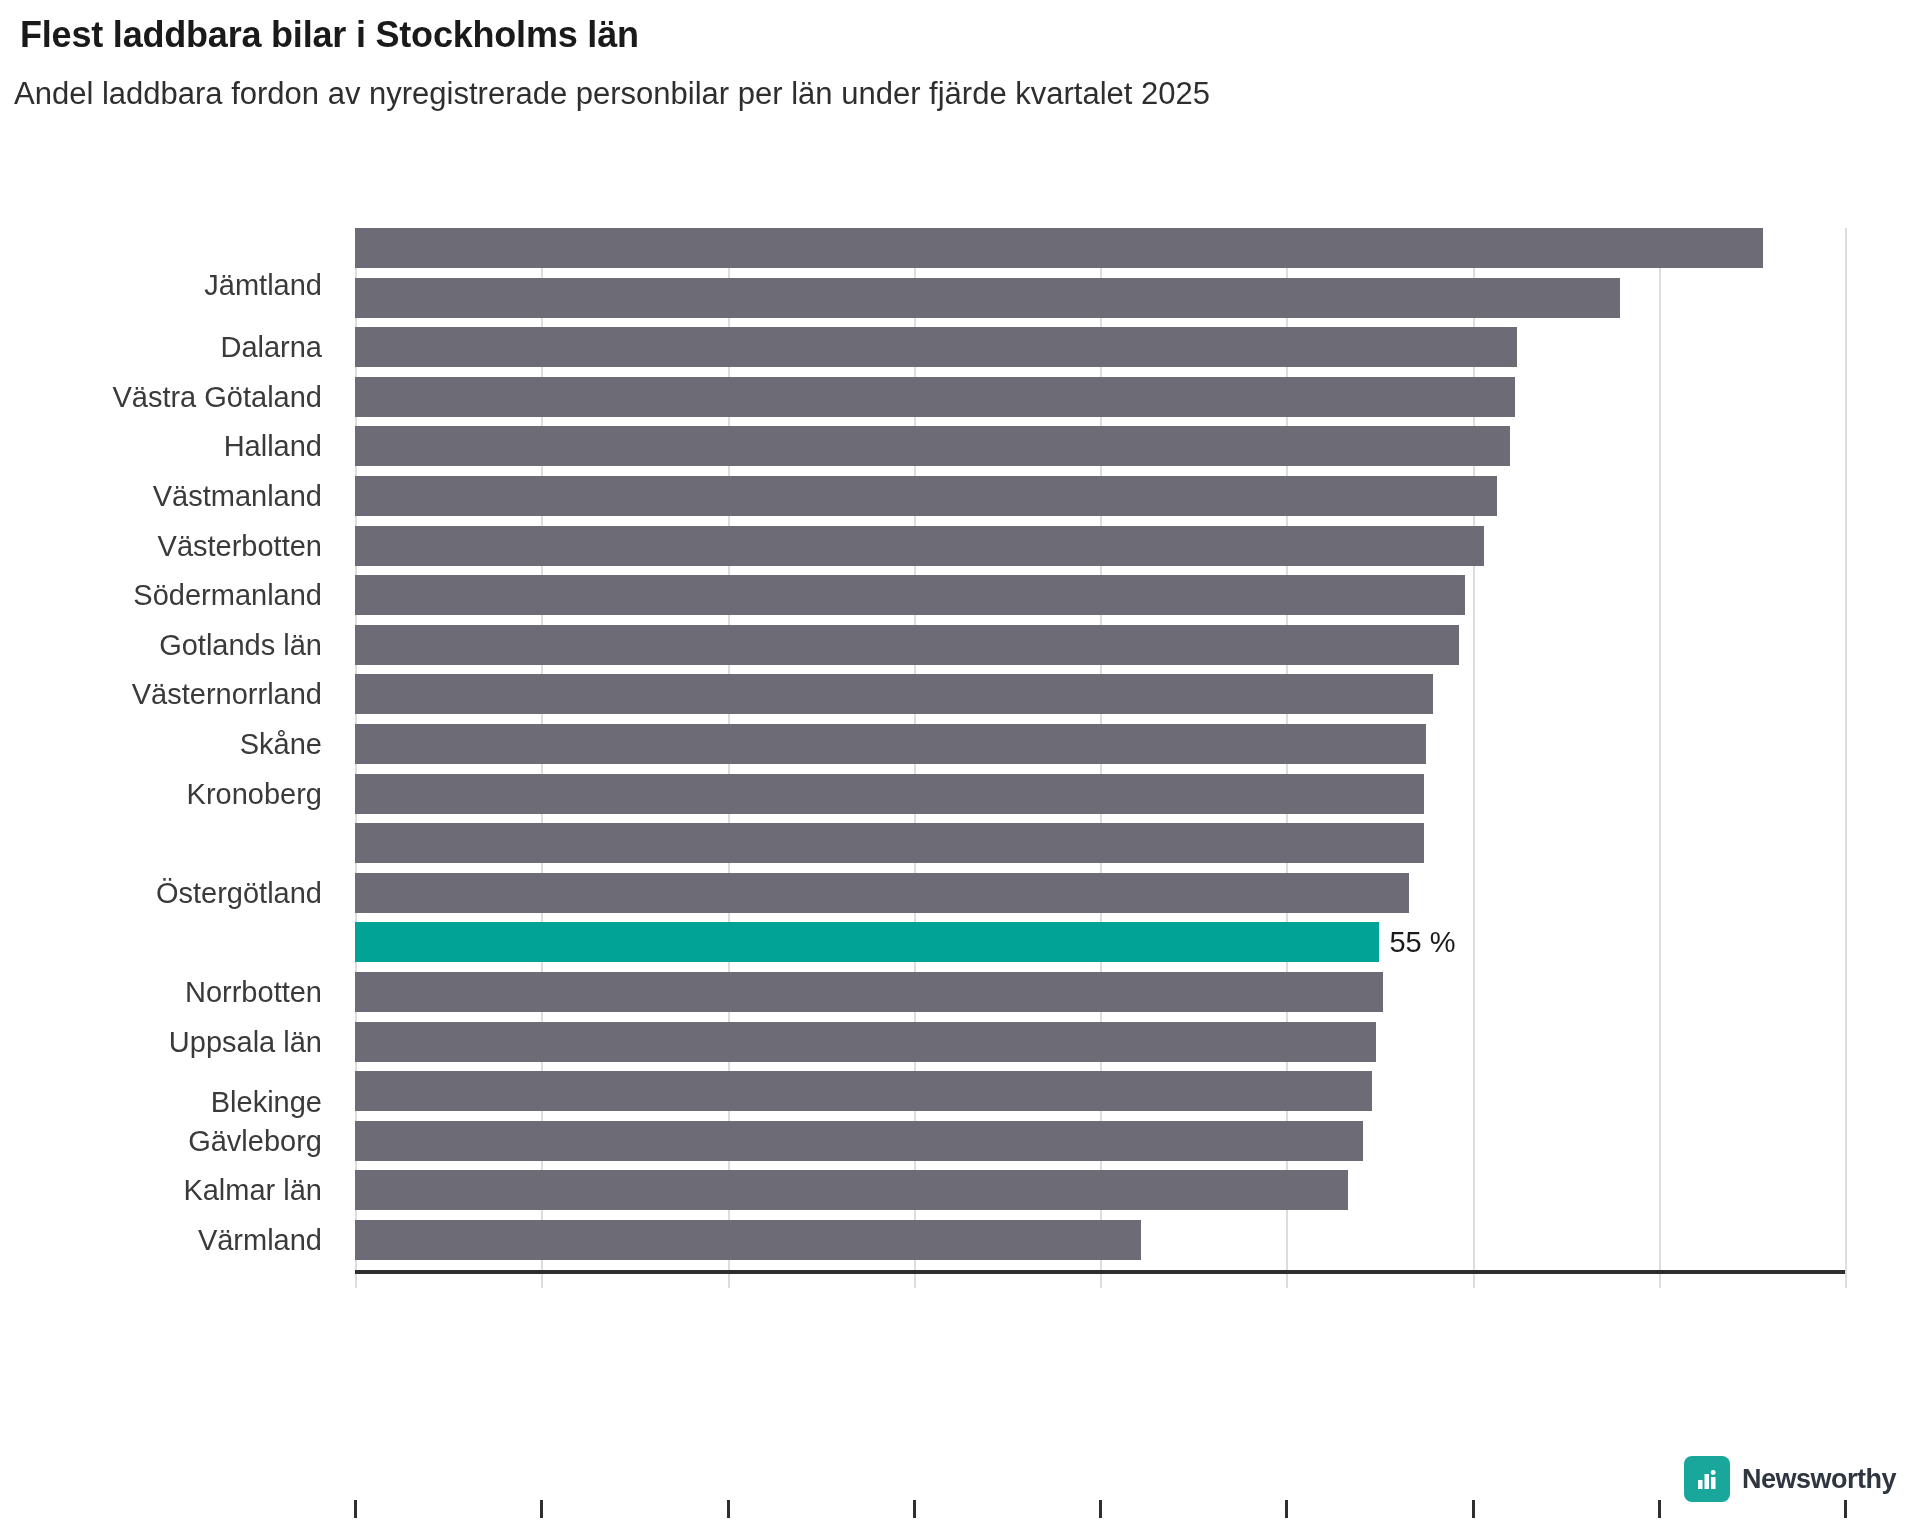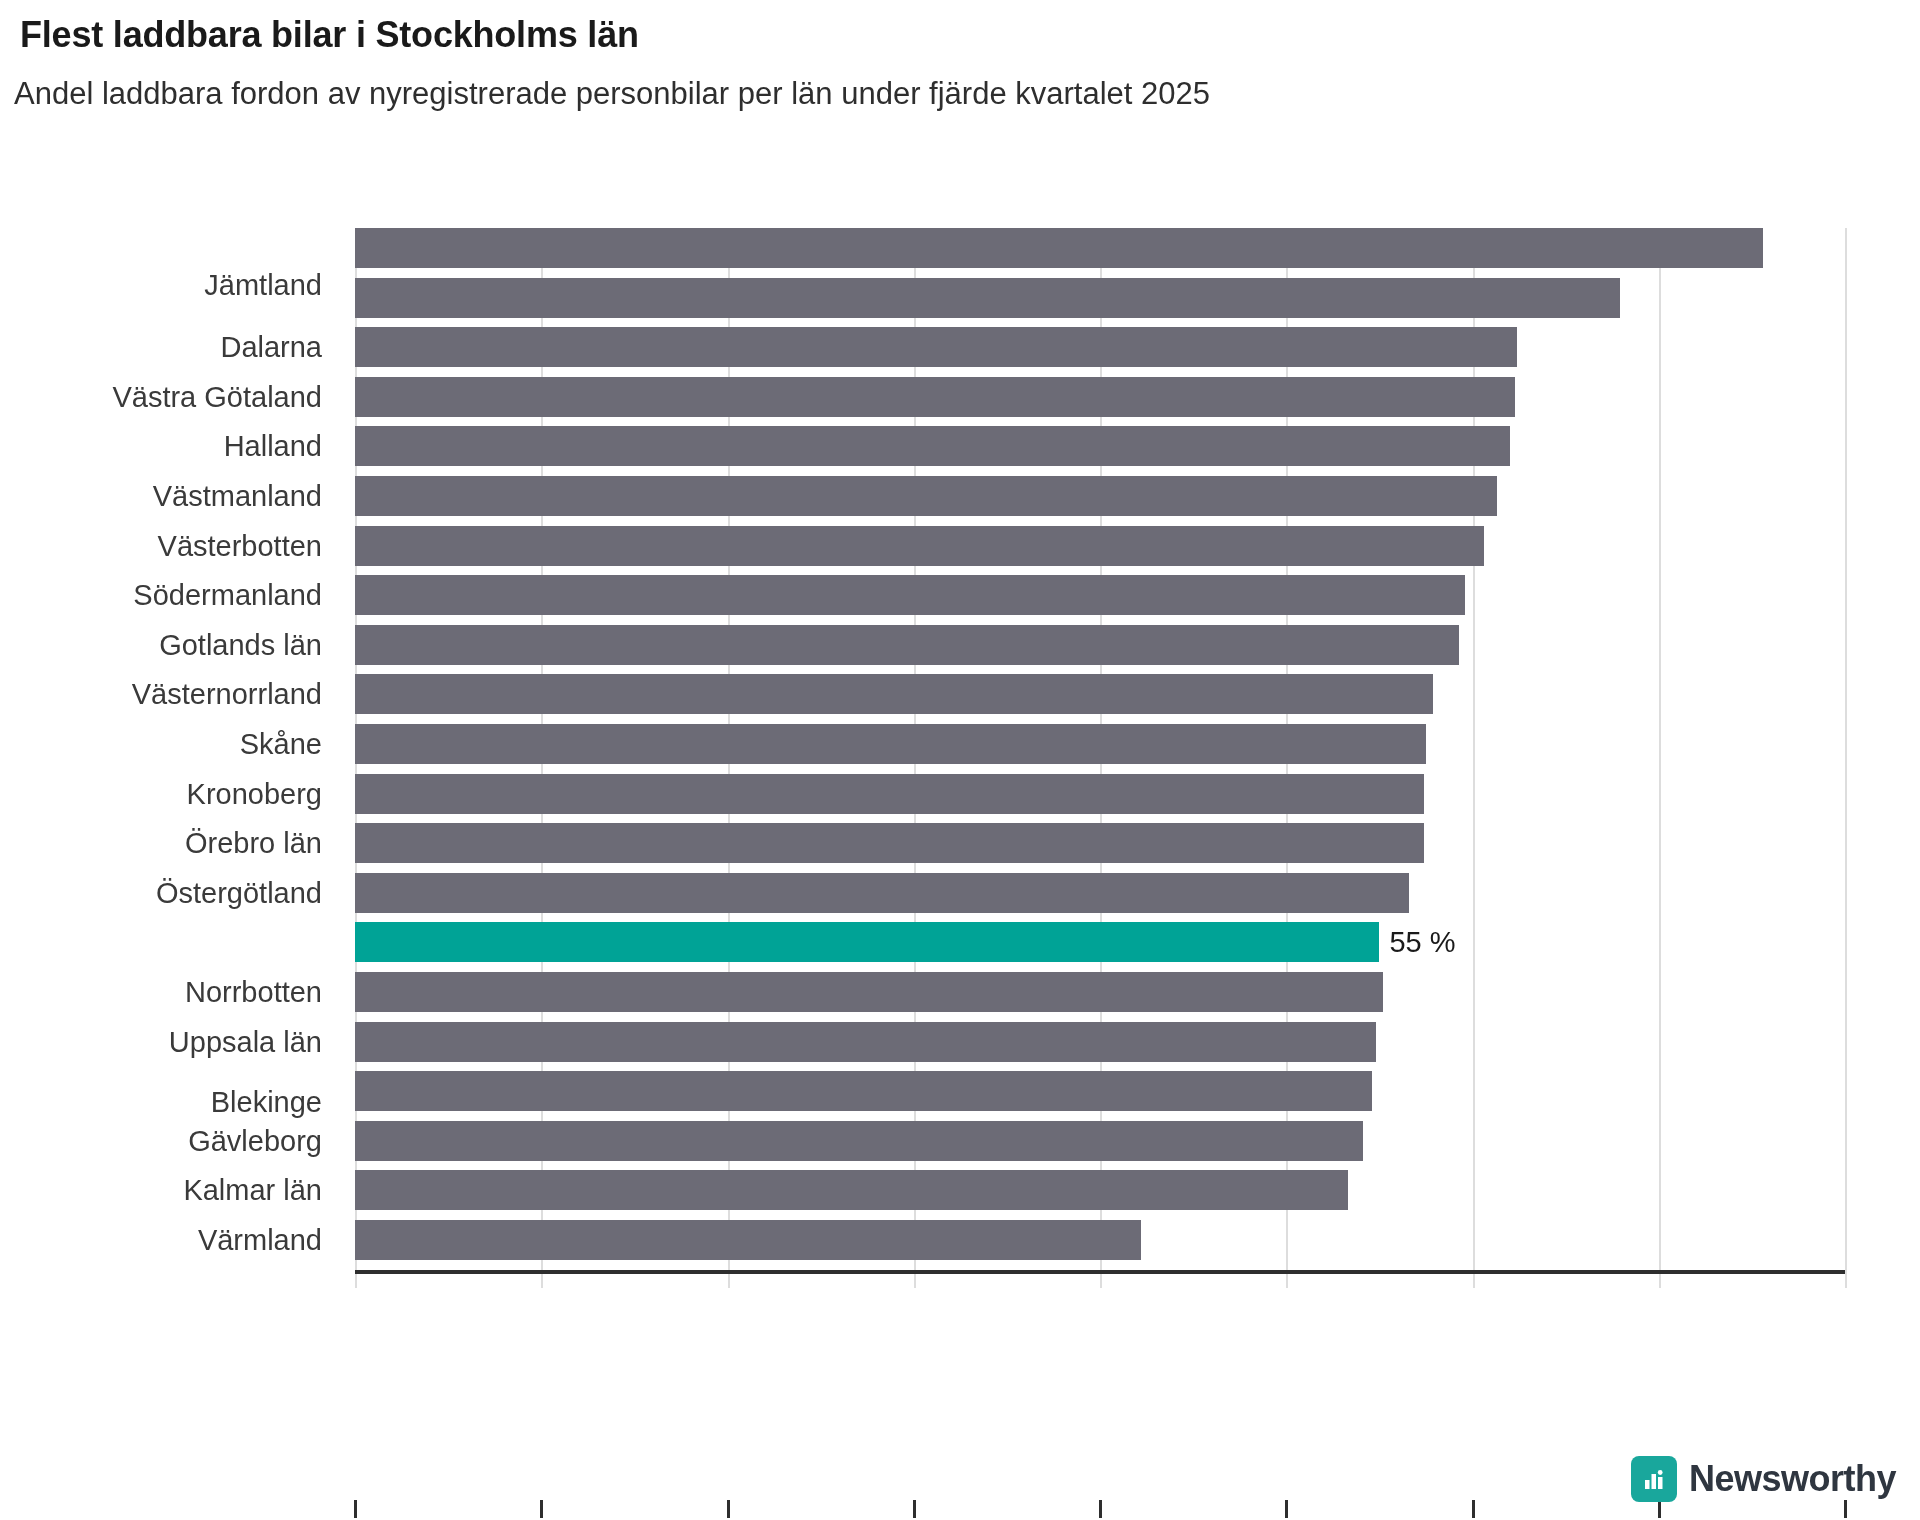--- a/index.html
+++ b/index.html
@@ -135,21 +135,21 @@
     gap:12px;
   }
   .logo-mark{
     width:46px;height:46px;
     border-radius:8px;
     background:#19a79c;
     display:flex;align-items:center;justify-content:center;
     flex:none;
   }
   .logo-text{
-    font-size:36px;
+    font-size:27px;
     font-weight:bold;
     color:#2f3640;
     letter-spacing:-0.5px;
     white-space:nowrap;
   }
 </style>
 </head>
 <body>
 
 <div class="page">
@@ -176,21 +176,20 @@
         <div class="cat-label" style="top: 99.2px;">Dalarna</div>
         <div class="cat-label" style="top: 198.4px;">Halland</div>
         <div class="cat-label" style="top: 148.8px;">Västra Götaland</div>
         <div class="cat-label" style="top: 248px;">Västmanland</div>
         <div class="cat-label" style="top: 297.6px;">Västerbotten</div>
         <div class="cat-label" style="top: 347.2px;">Södermanland</div>
         <div class="cat-label" style="top: 396.8px;">Gotlands län</div>
         <div class="cat-label" style="top: 446.4px;">Västernorrland</div>
         <div class="cat-label" style="top: 496px;">Skåne</div>
         <div class="cat-label" style="top: 545.6px;">Kronoberg</div>
-        <div class="cat-label" style="top: 595.2px;">Örebro län</div>
         <div class="cat-label" style="top: 644.8px;">Östergötland</div>
         <div class="cat-label" style="top: 744px; padding-left: 44px;">Norrbotten</div>
         <div class="cat-label" style="top: 793.6px;">Uppsala län</div>
         <div class="cat-label" style="top: 843.2px; margin-top: 11px;">Blekinge</div>
         <div class="cat-label" style="top: 892.8px;">Gävleborg</div>
         <div class="cat-label" style="top: 942.4px;">Kalmar län</div>
         <div class="cat-label" style="top: 992px;">Värmland</div>
       </div>
     <div class="bars-area" id="bars-host">
         <div class="bar" title="Stockholms län" style="top: 0px; width: 1408.05px; height: 40px;"></div>

